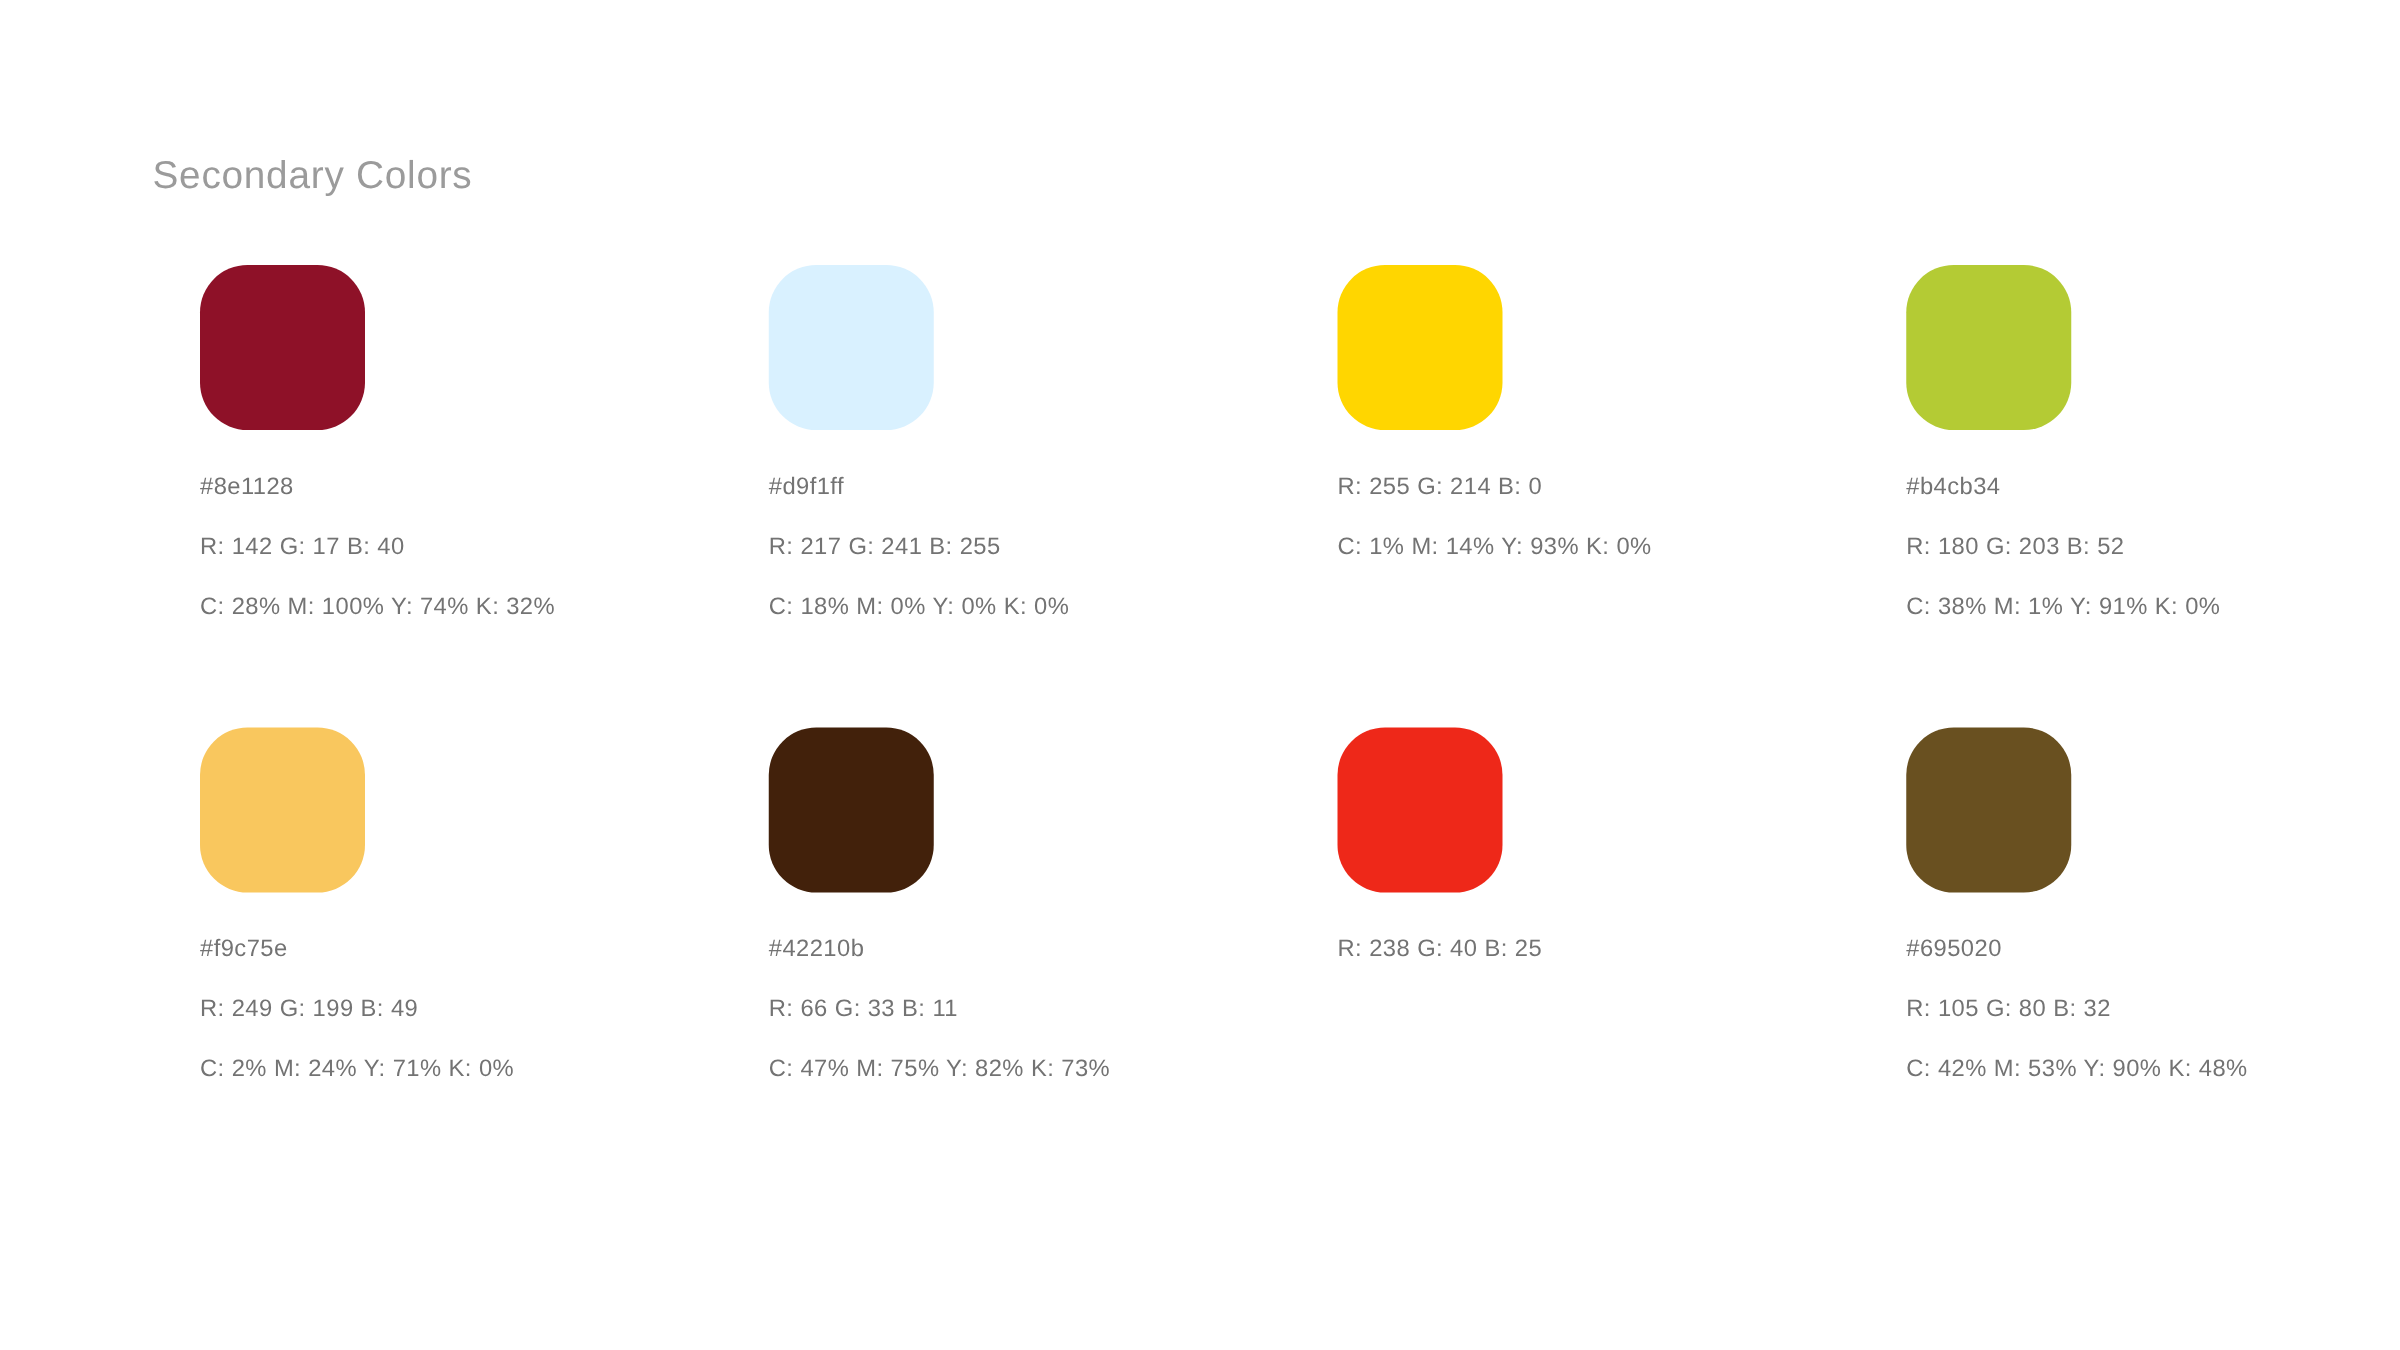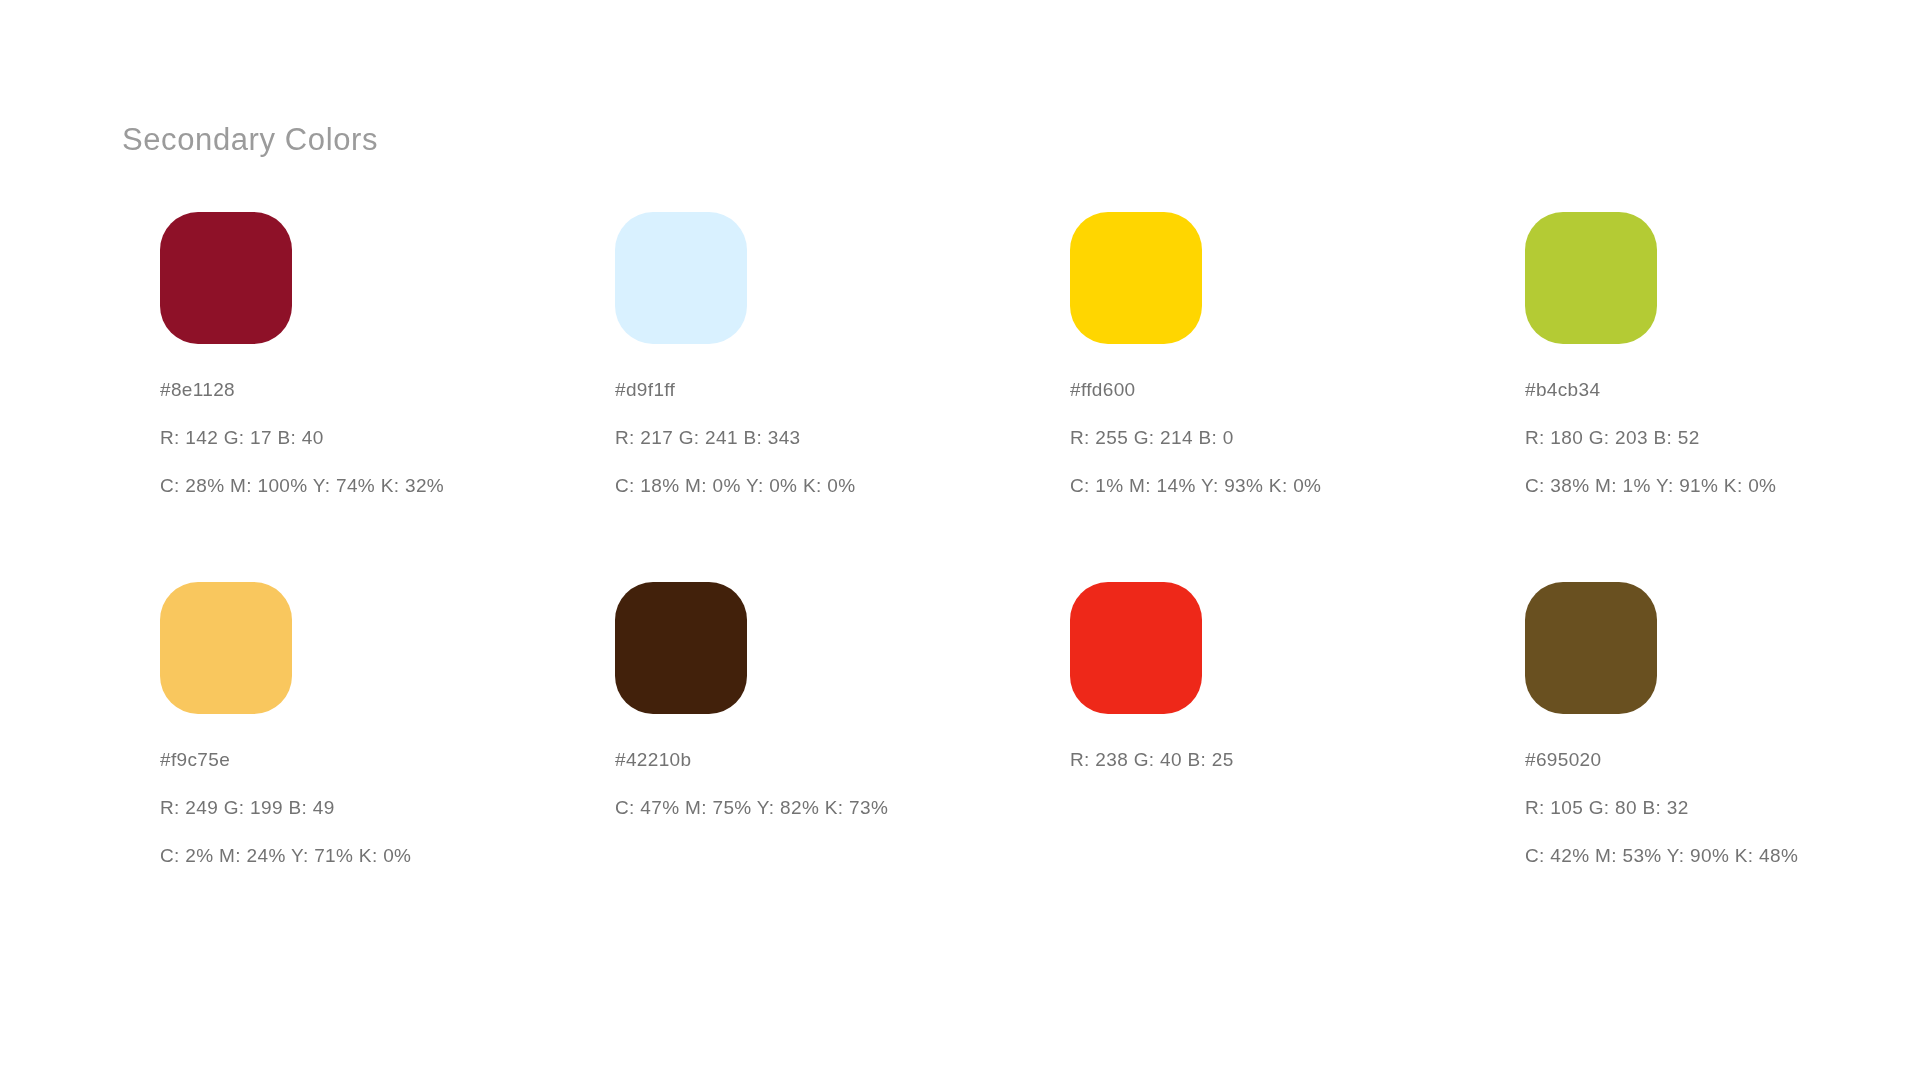--- a/index.html
+++ b/index.html
@@ -81,28 +81,27 @@
         <div class="swatch-info">
           <div class="swatch-line">#8e1128</div>
           <div class="swatch-line">R: 142 G: 17 B: 40</div>
           <div class="swatch-line">C: 28% M: 100% Y: 74% K: 32%</div>
         </div>
       </div>
       <div class="swatch-cell">
         <div class="swatch-chip" style="background: rgb(217, 241, 255);"></div>
         <div class="swatch-info">
           <div class="swatch-line">#d9f1ff</div>
-          <div class="swatch-line">R: 217 G: 241 B: 343</div>
+          <div class="swatch-line">R: 217 G: 241 B: 255</div>
           <div class="swatch-line">C: 18% M: 0% Y: 0% K: 0%</div>
         </div>
       </div>
       <div class="swatch-cell">
         <div class="swatch-chip" style="background: rgb(255, 214, 0);"></div>
         <div class="swatch-info">
-          <div class="swatch-line">#ffd600</div>
           <div class="swatch-line">R: 255 G: 214 B: 0</div>
           <div class="swatch-line">C: 1% M: 14% Y: 93% K: 0%</div>
         </div>
       </div>
       <div class="swatch-cell">
         <div class="swatch-chip" style="background: rgb(180, 203, 52);"></div>
         <div class="swatch-info">
           <div class="swatch-line">#b4cb34</div>
           <div class="swatch-line">R: 180 G: 203 B: 52</div>
           <div class="swatch-line">C: 38% M: 1% Y: 91% K: 0%</div>
@@ -113,20 +112,21 @@
         <div class="swatch-info">
           <div class="swatch-line">#f9c75e</div>
           <div class="swatch-line">R: 249 G: 199 B: 49</div>
           <div class="swatch-line">C: 2% M: 24% Y: 71% K: 0%</div>
         </div>
       </div>
       <div class="swatch-cell">
         <div class="swatch-chip" style="background: rgb(66, 33, 11);"></div>
         <div class="swatch-info">
           <div class="swatch-line">#42210b</div>
+          <div class="swatch-line">R: 66 G: 33 B: 11</div>
           <div class="swatch-line">C: 47% M: 75% Y: 82% K: 73%</div>
         </div>
       </div>
       <div class="swatch-cell">
         <div class="swatch-chip" style="background: rgb(238, 40, 25);"></div>
         <div class="swatch-info">
           <div class="swatch-line">R: 238 G: 40 B: 25</div>
         </div>
       </div>
       <div class="swatch-cell">

